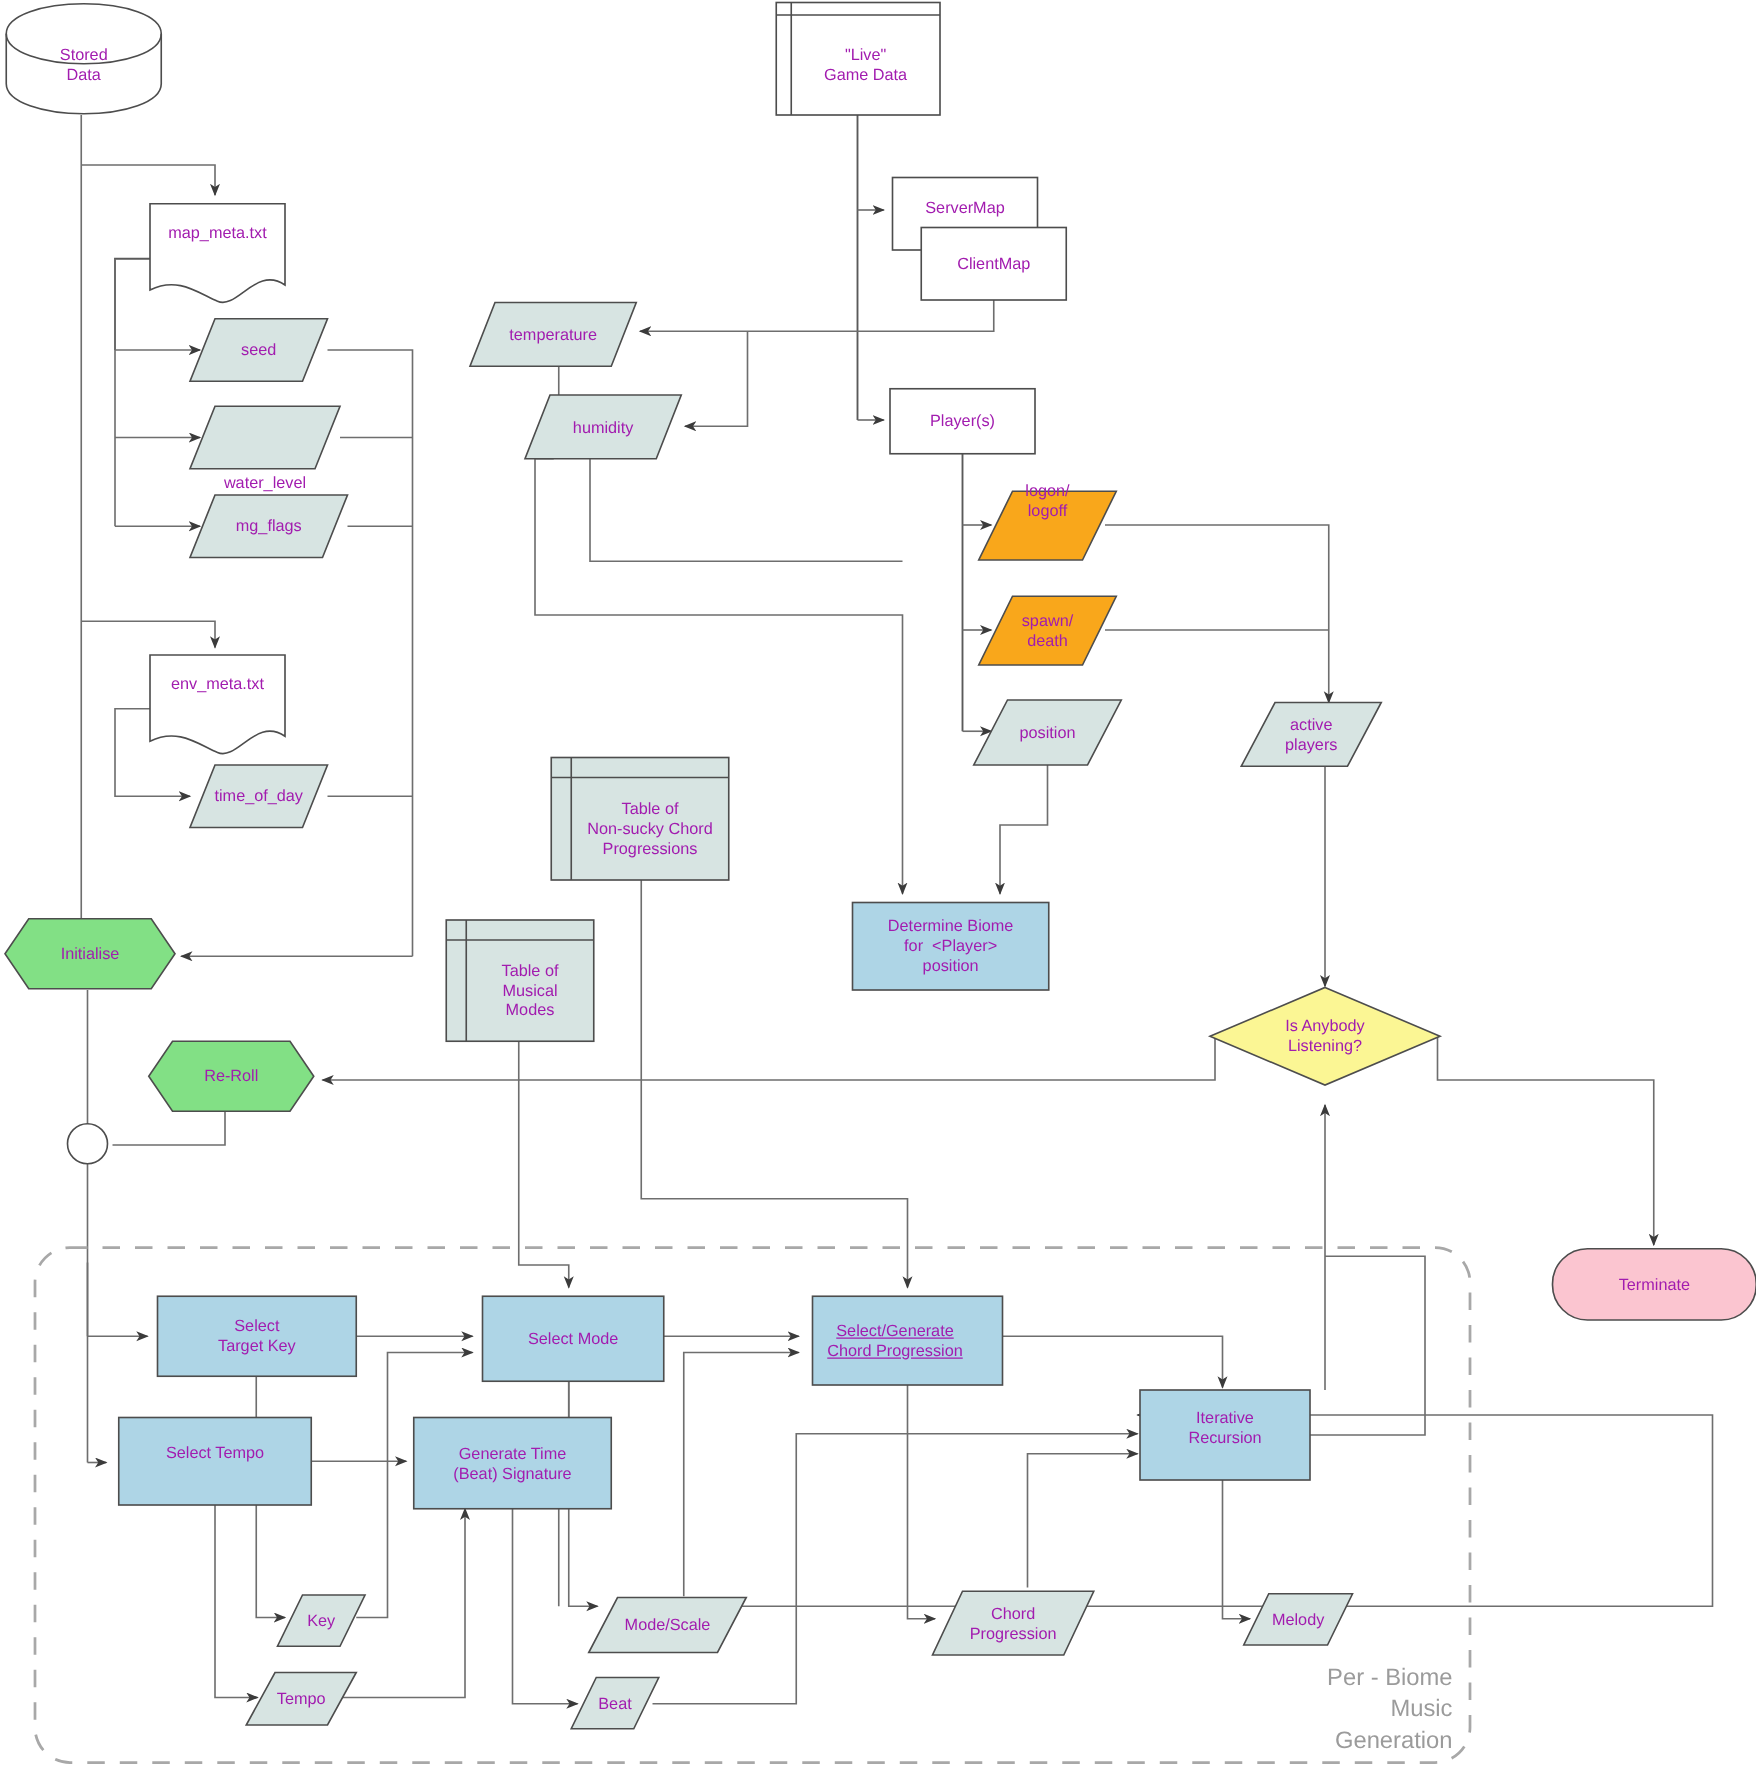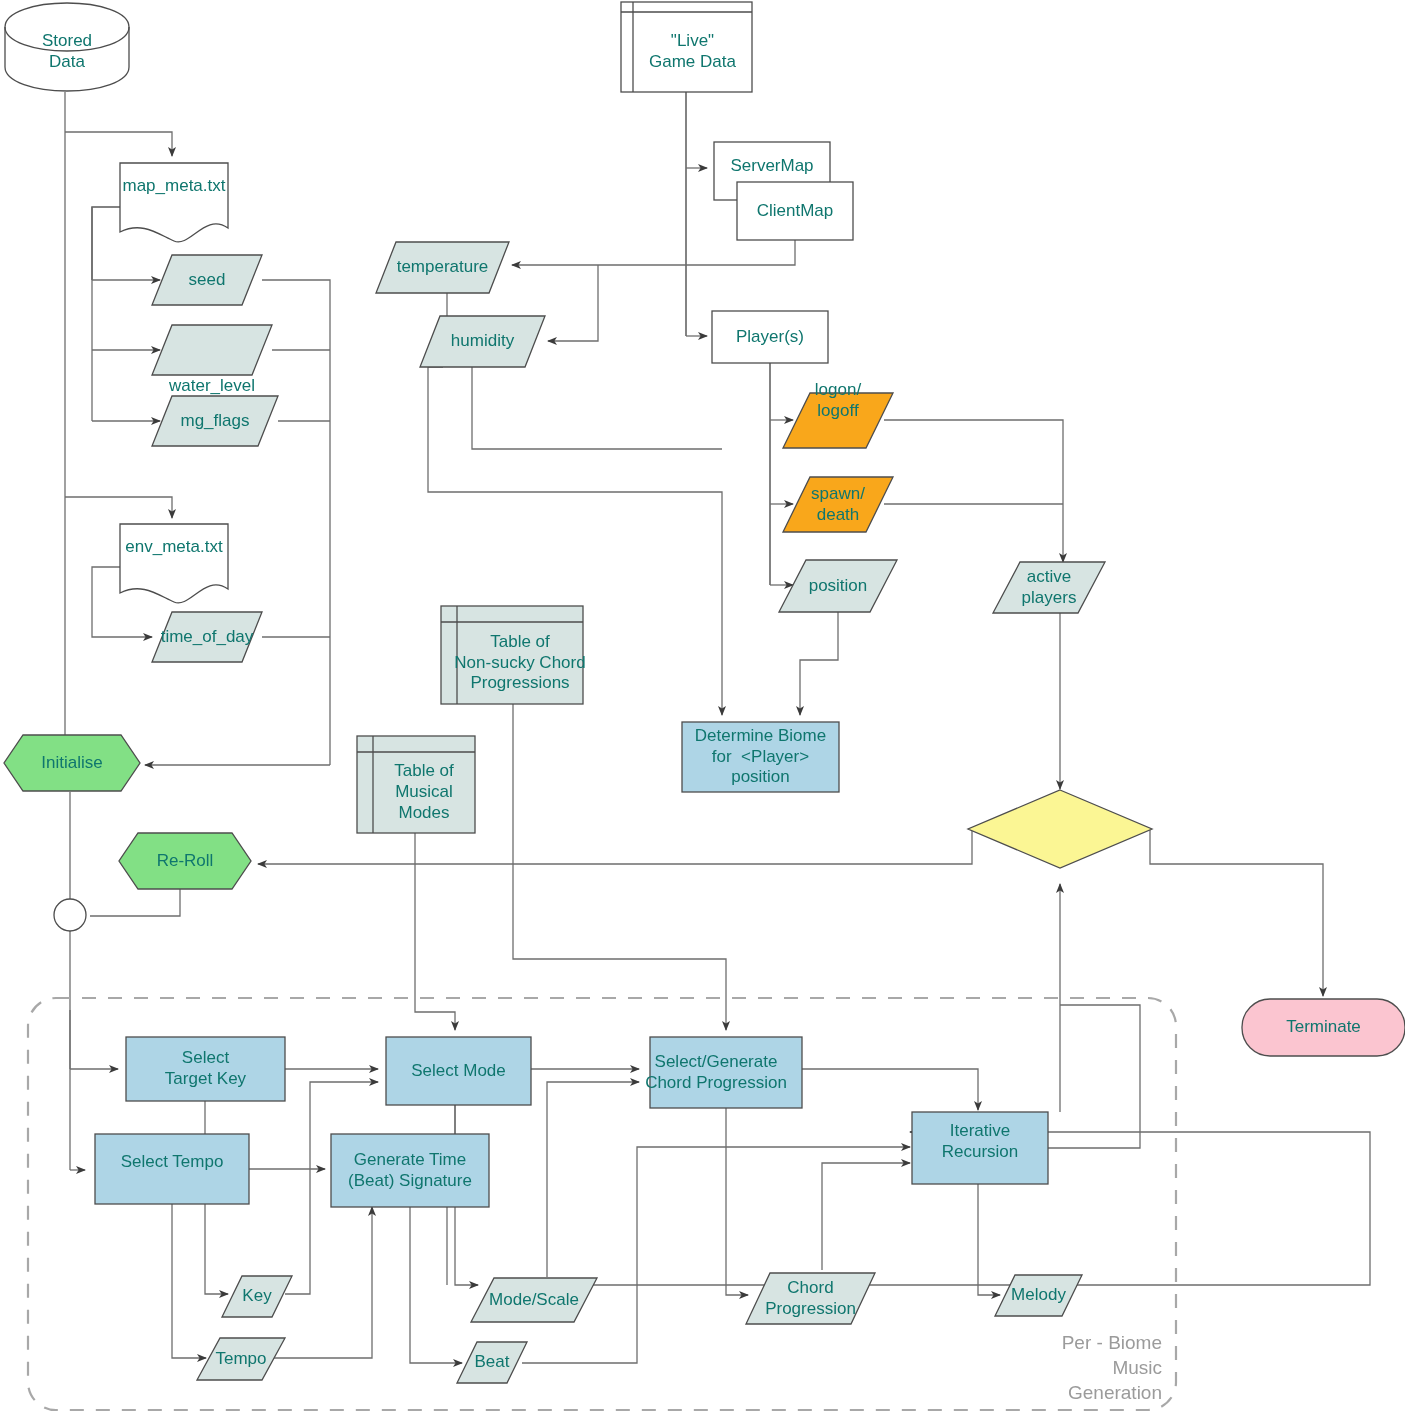--- a/index.html
+++ b/index.html
@@ -23,22 +23,22 @@
     top: 0;
     width: 1405px;
     height: 1418px;
   }
   .node-label {
     position: absolute;
     display: flex;
     align-items: center;
     justify-content: center;
     text-align: center;
-    color: #0f766e;
-    font-size: 17px;
+    color: #a21caf;
+    font-size: 13px;
     line-height: 1.22;
     white-space: pre;
     pointer-events: none;
     z-index: 5;
   }
   .group-caption {
     position: absolute;
     text-align: right;
     color: #9b9b9b;
     font-size: 19px;
@@ -344,30 +344,32 @@
 players</div>
   <div class="node-label" style="left:457px;top:622px; width:126px; height:82px;">Table of
 Non-sucky Chord
 Progressions</div>
   <div class="node-label" style="left:373px;top:752px; width:102px; height:81px;">Table of
 Musical
 Modes</div>
   <div class="node-label" style="left:682px;top:722px; width:157px; height:70px;">Determine Biome
 for  &lt;Player&gt;
 position</div>
+  <div class="node-label" style="left:990px;top:799px; width:140px; height:60px;">Is Anybody
+Listening?</div>
   <div class="node-label" style="left:4px;  top:735px; width:136px; height:56px;">Initialise</div>
   <div class="node-label" style="left:119px;top:833px; width:132px; height:56px;">Re-Roll</div>
   <div class="node-label" style="left:1242px;top:999px;width:163px; height:57px;">Terminate</div>
   <div class="node-label" style="left:126px;top:1037px;width:159px; height:64px;">Select
 Target Key</div>
   <div class="node-label" style="left:95px; top:1134px;width:154px; height:56px;text-align:right;">Select Tempo</div>
   <div class="node-label" style="left:386px;top:1037px;width:145px; height:68px;">Select Mode</div>
   <div class="node-label" style="left:331px;top:1134px;width:158px; height:73px;">Generate Time
 (Beat) Signature</div>
-  <div class="node-label" style="left:650px;top:1037px;width:132px; height:71px;">Select/Generate
+  <div class="node-label" style="left:650px;top:1037px;width:132px; height:71px;text-decoration:underline;">Select/Generate
 Chord Progression</div>
   <div class="node-label" style="left:912px;top:1112px;width:136px; height:60px;text-align:center;">Iterative
 Recursion</div>
   <div class="node-label" style="left:222px;top:1276px;width:70px;  height:41px;">Key</div>
   <div class="node-label" style="left:197px;top:1338px;width:88px;  height:42px;">Tempo</div>
   <div class="node-label" style="left:471px;top:1278px;width:126px; height:44px;">Mode/Scale</div>
   <div class="node-label" style="left:457px;top:1342px;width:70px;  height:41px;">Beat</div>
   <div class="node-label" style="left:746px;top:1273px;width:129px; height:51px;">Chord
 Progression</div>
   <div class="node-label" style="left:995px;top:1275px;width:87px;  height:41px;">Melody</div>

